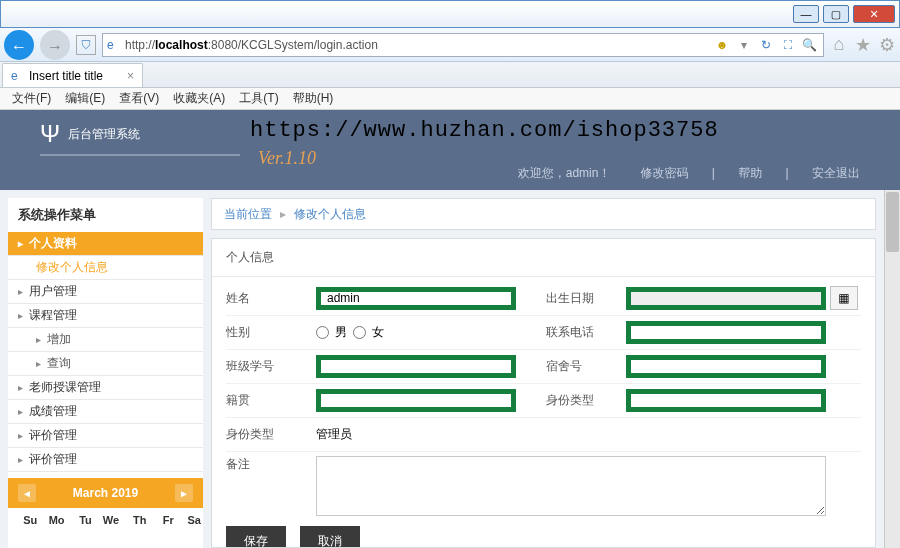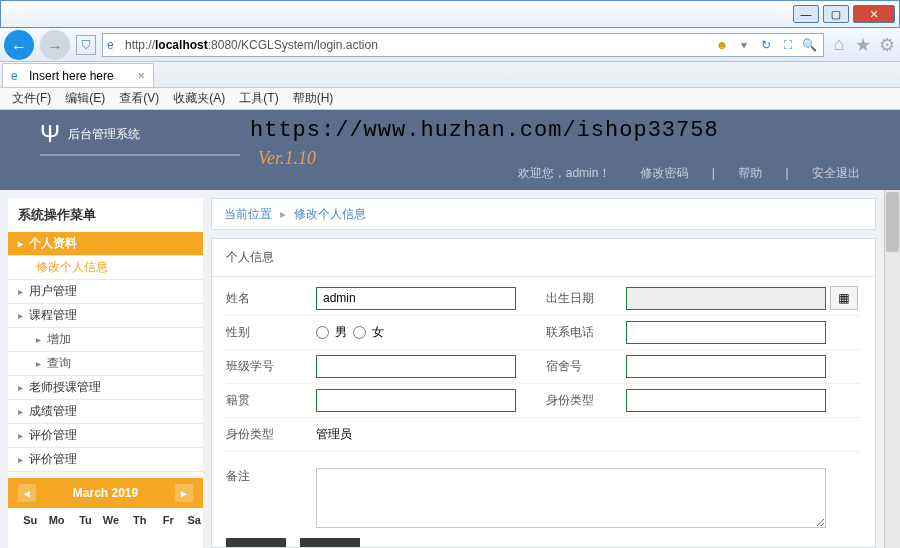--- a/index.html
+++ b/index.html
@@ -51,21 +51,21 @@
 .crumb .sep{color:#aaa}
 .panel{flex:1;background:#fff;border:1px solid #d8dde4;margin-top:8px;overflow:auto}
 .ptitle{padding:10px 14px;color:#555;border-bottom:1px solid #e8e8e8}
 .form{padding:4px 14px}
 .frow{display:flex;align-items:center;min-height:34px;border-top:1px solid #f0f0f0}
 .frow:first-child{border-top:none}
 .flabel{width:90px;color:#555}
 .fcell{width:230px;display:flex;align-items:center;gap:6px}
 .flabel2{width:80px;color:#555}
 .fcell2{flex:1;display:flex;align-items:center;gap:4px}
-input[type=text]{height:23px;border:1px solid #15803d;padding:4px 6px;width:200px}
+input[type=text]{height:23px;border:5px solid #15803d;padding:4px 6px;width:200px}
 .readonly{background:#eee;width:180px}
 .calbtn{width:28px;height:24px;border:1px solid #c0c0c0;background:#f4f4f4;display:flex;align-items:center;justify-content:center}
 textarea{width:510px;height:60px;border:1px solid #c8c8c8;padding:4px}
 .btns{padding:10px 0;display:flex;gap:14px}
 .btn{height:30px;padding:0 18px;background:#3a3a3a;color:#fff;border:none;display:flex;align-items:center;cursor:pointer}
 .scrollbar{width:16px;background:#e8e8e8;border-left:1px solid #c8c8c8;position:relative}
 .thumb{position:absolute;left:1px;right:1px;top:2px;height:60px;background:#c0c0c0;border-radius:2px}
 </style>
 </head>
 <body>
@@ -90,21 +90,21 @@
     <span class="ricon" style="color:#888">🔍</span>
   </div>
   <span class="ricon" style="color:#aaa;font-size:18px">⌂</span>
   <span class="ricon" style="color:#aaa;font-size:18px">★</span>
   <span class="ricon" style="color:#aaa;font-size:18px">⚙</span>
 </div>
 
 <div class="tabbar">
   <div class="tab">
     <span class="eicon">e</span>
-    <span>Insert here here</span>
+    <span>Insert title title</span>
     <span class="tabx">×</span>
   </div>
 </div>
 
 <div class="menubar">
   <span>文件(F)</span>
   <span>编辑(E)</span>
   <span>查看(V)</span>
   <span>收藏夹(A)</span>
   <span>工具(T)</span>
@@ -240,21 +240,21 @@
               </div>
             <div class="flabel2">身份类型</div>
             <div class="fcell2">
                 <input type="text" value="" style="">
               </div>
           </div>
           <div class="frow">
             <div class="flabel">身份类型</div>
             <div class="fcell">管理员</div>
           </div>
-          <div class="frow" style="align-items:flex-start;padding-top:16px">
+          <div class="frow" style="align-items:flex-start;padding-top:4px">
             <div class="flabel">备注</div>
             <textarea value="" style=""></textarea>
           </div>
           <div class="btns">
             <button class="btn">保存</button>
             <button class="btn">取消</button>
           </div>
         </div>
       </div>
     </div>

